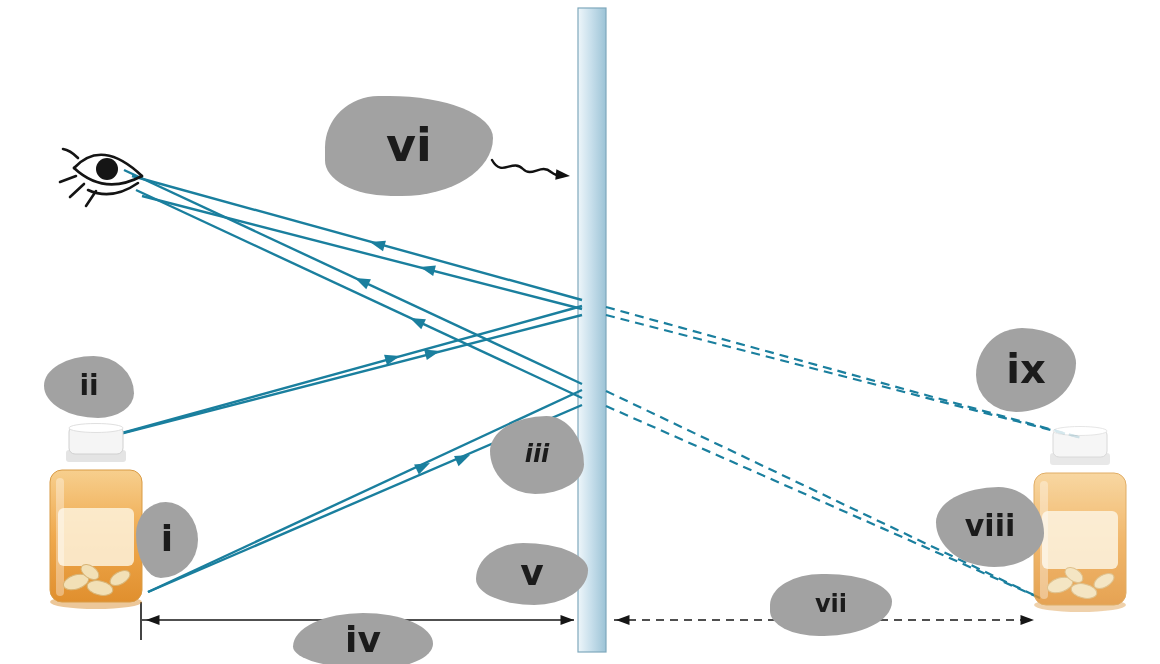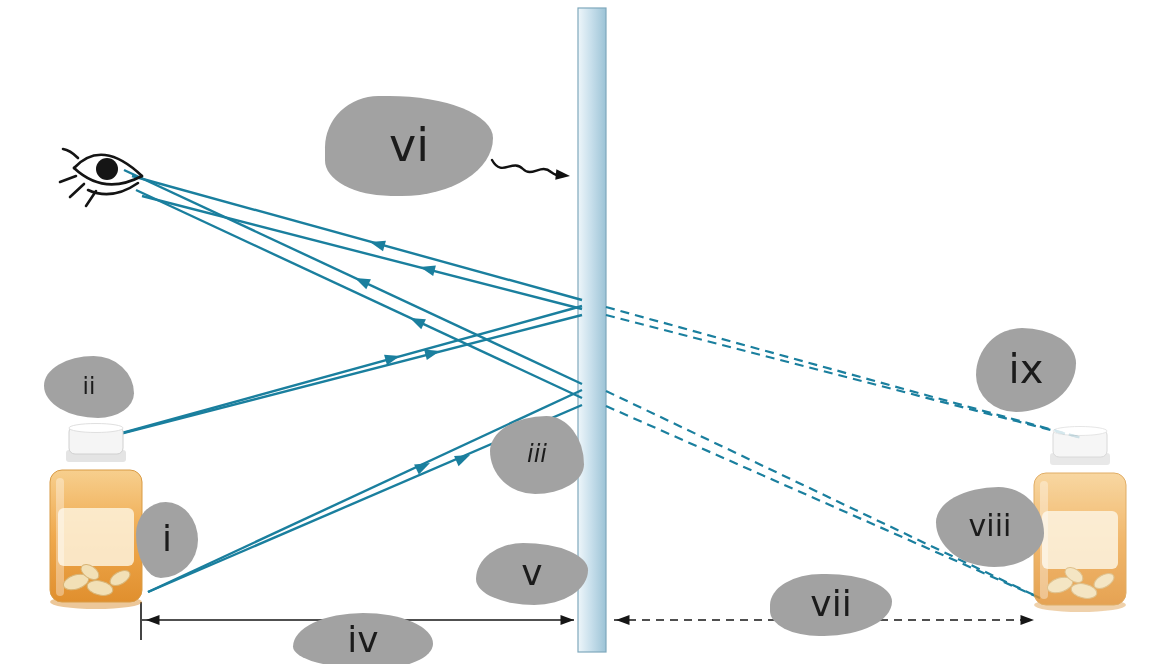--- a/index.html
+++ b/index.html
@@ -13,29 +13,30 @@
   body{width:1160px;height:664px;overflow:hidden;font-family:"DejaVu Sans",sans-serif;}
   .stage{position:relative;width:1160px;height:664px;background:var(--bg);}
   .stage svg{position:absolute;left:0;top:0;}
   .blob{
     position:absolute;
     background:var(--blob);
     color:var(--ink);
     display:flex;align-items:center;justify-content:center;
     text-align:right;line-height:1;
     font-family:"DejaVu Sans",sans-serif;
+    font-weight:bold;
   }
   .blob span{transform:translateY(-1px);}
   .b-vi  {left:325px;top:96px;width:168px;height:100px;font-size:46px;border-radius:34% 66% 58% 42%/55% 45% 62% 38%;}
-  .b-ii  {left:44px;top:356px;width:90px;height:62px;font-size:23px;border-radius:55% 45% 40% 60%/48% 60% 40% 52%;}
+  .b-ii  {left:44px;top:356px;width:90px;height:62px;font-size:28px;border-radius:55% 45% 40% 60%/48% 60% 40% 52%;}
   .b-i   {left:136px;top:502px;width:62px;height:76px;font-size:36px;border-radius:48% 52% 60% 40%/42% 50% 50% 58%;}
   .b-iii {left:490px;top:416px;width:94px;height:78px;font-size:24px;font-style:italic;border-radius:60% 40% 52% 48%/45% 62% 38% 55%;}
   .b-v   {left:476px;top:543px;width:112px;height:62px;font-size:36px;border-radius:42% 58% 48% 52%/58% 44% 56% 42%;}
   .b-iv  {left:293px;top:597px;width:140px;height:56px;font-size:36px;border-radius:50% 50% 42% 58%/60% 55% 45% 40%;margin-top:16px;}
-  .b-vii {left:770px;top:574px;width:122px;height:62px;font-size:36px;border-radius:44% 56% 58% 42%/52% 46% 58% 42%;}
+  .b-vii {left:770px;top:574px;width:122px;height:62px;font-size:24px;border-radius:44% 56% 58% 42%/52% 46% 58% 42%;}
   .b-viii{left:936px;top:487px;width:108px;height:80px;font-size:30px;border-radius:58% 42% 46% 54%/44% 58% 42% 56%;}
   .b-ix  {left:976px;top:328px;width:100px;height:84px;font-size:40px;border-radius:46% 54% 60% 40%/56% 42% 58% 44%;}
 </style>
 </head>
 <body>
 
 <div class="stage">
 
   <svg width="1160" height="664" viewBox="0 0 1160 664">
     <defs>

